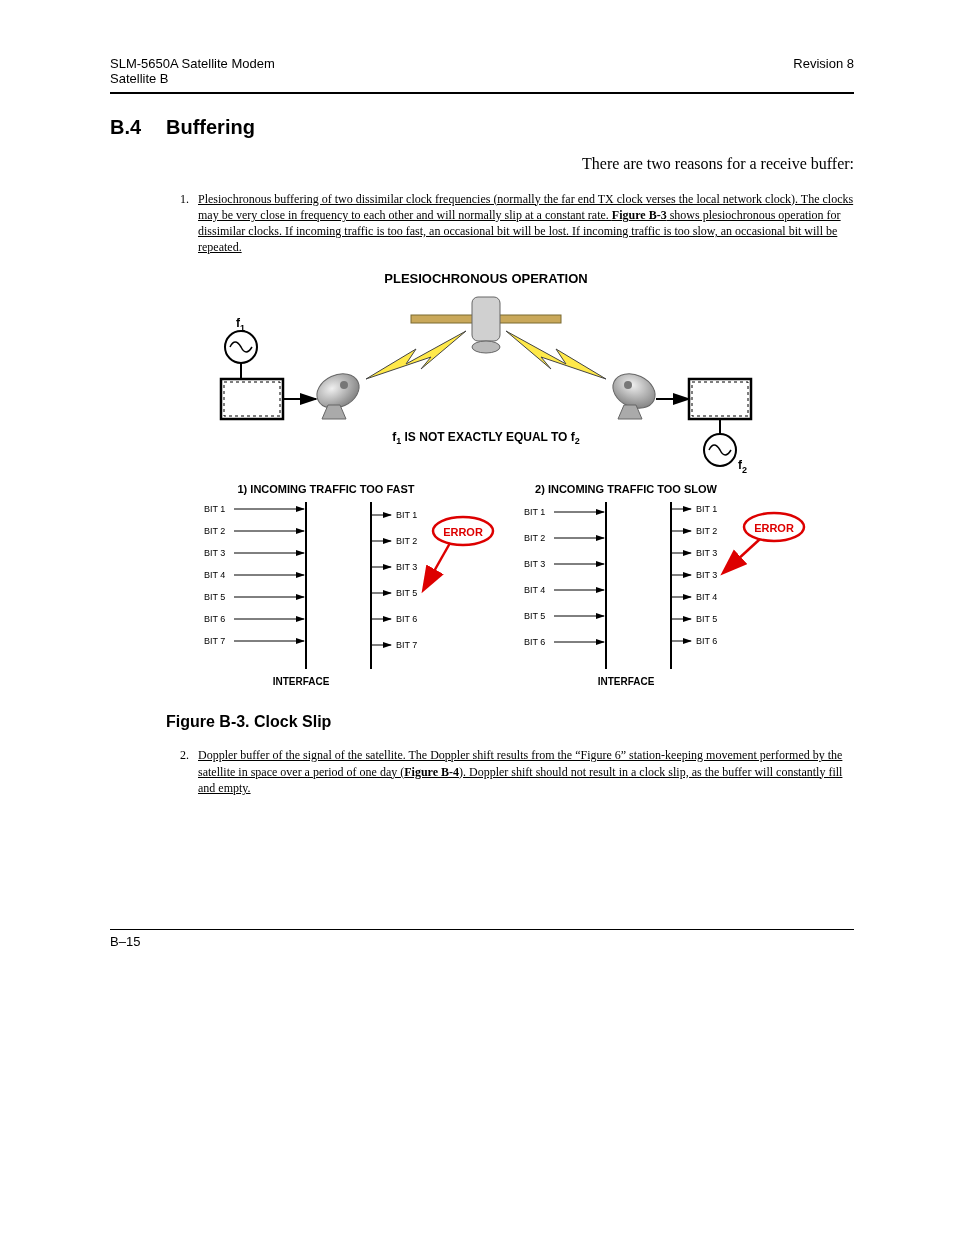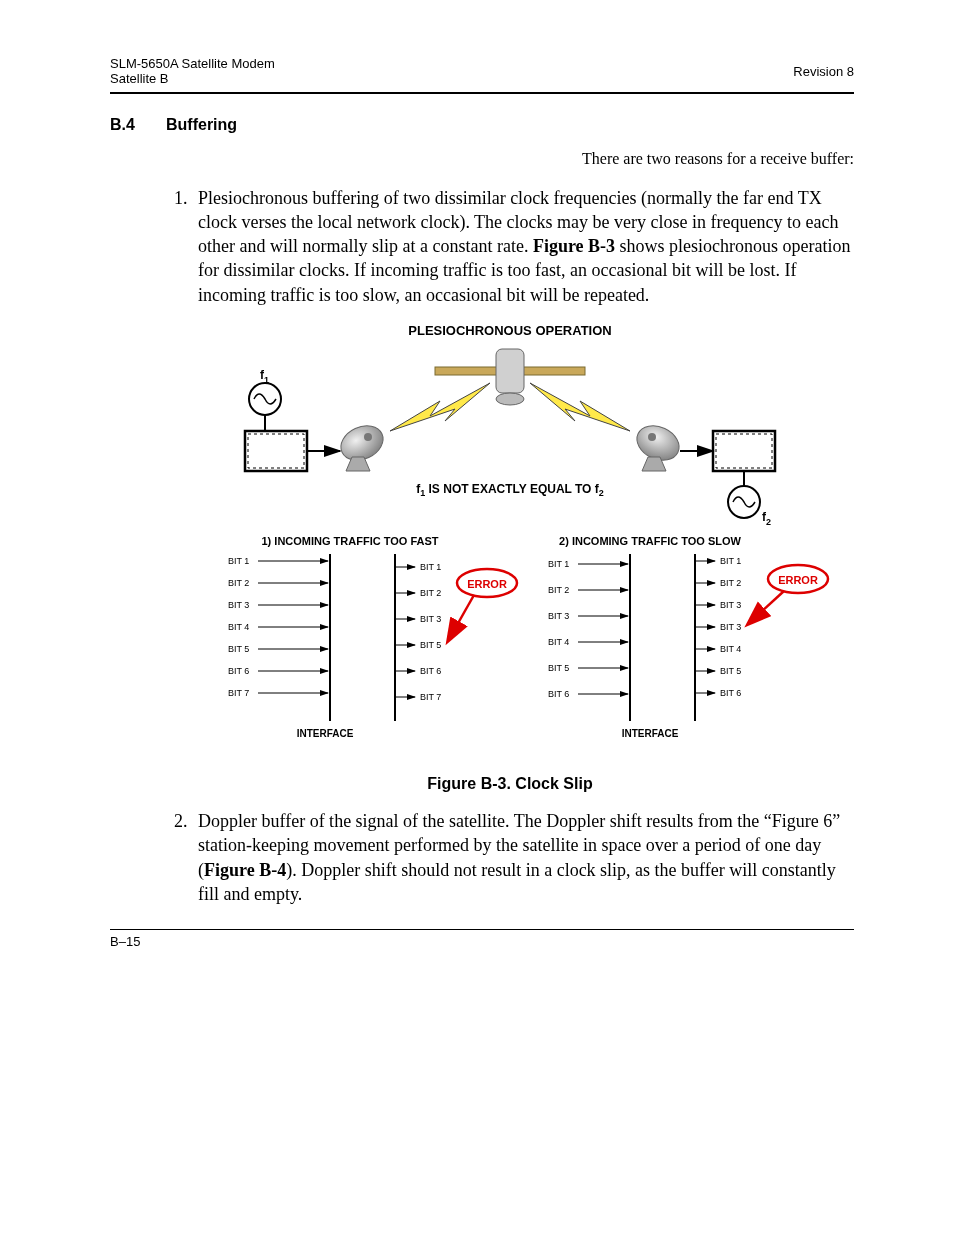--- a/index.html
+++ b/index.html
@@ -16,43 +16,43 @@
     box-sizing: border-box;
     padding: 56px 100px 40px 110px;
   }
   .hdr {
     font-family: Arial, Helvetica, sans-serif;
     font-size: 13px;
     display: flex;
     justify-content: space-between;
   }
   .hdr-left { text-align: left; }
-  .hdr-right { text-align: left; margin-top: 8px; }
+  .hdr-right { text-align: left; }
   .hrule {
     border: none;
     border-top: 2px solid #000;
     margin: 6px 0 22px 0;
   }
   .sec-head {
     font-family: Arial, Helvetica, sans-serif;
     font-weight: bold;
-    font-size: 16px;
+    font-size: 20px;
     margin: 0 0 14px 0;
   }
   .sec-num { display: inline-block; width: 56px; }
   .body-block { margin-left: 56px; }
   .para { font-size: 16px; line-height: 1.35; margin: 0 0 16px 0; text-align: right; }
   .olist { margin: 0 0 14px 26px; padding: 0; }
-  .olist > li { font-size: 18px; line-height: 1.35; margin-bottom: 14px; padding-left: 6px; }
-  .fig-wrap { text-align: center; margin: 4px 0 16px 0; }
+  .olist > li { font-size: 12px; line-height: 1.35; margin-bottom: 14px; padding-left: 6px; text-decoration: underline; }
+  .fig-wrap { text-align: left; margin: 4px 0 16px 0; }
   .fig-caption {
     font-family: Arial, Helvetica, sans-serif;
     font-weight: bold;
     font-size: 16px;
-    margin-top: 10px;
+    margin-top: 0;
   }
   .footer {
     position: absolute;
     left: 110px;
     right: 100px;
     bottom: 56px;
     text-align: left;
     font-family: Arial, Helvetica, sans-serif;
     font-size: 13px;
   }

